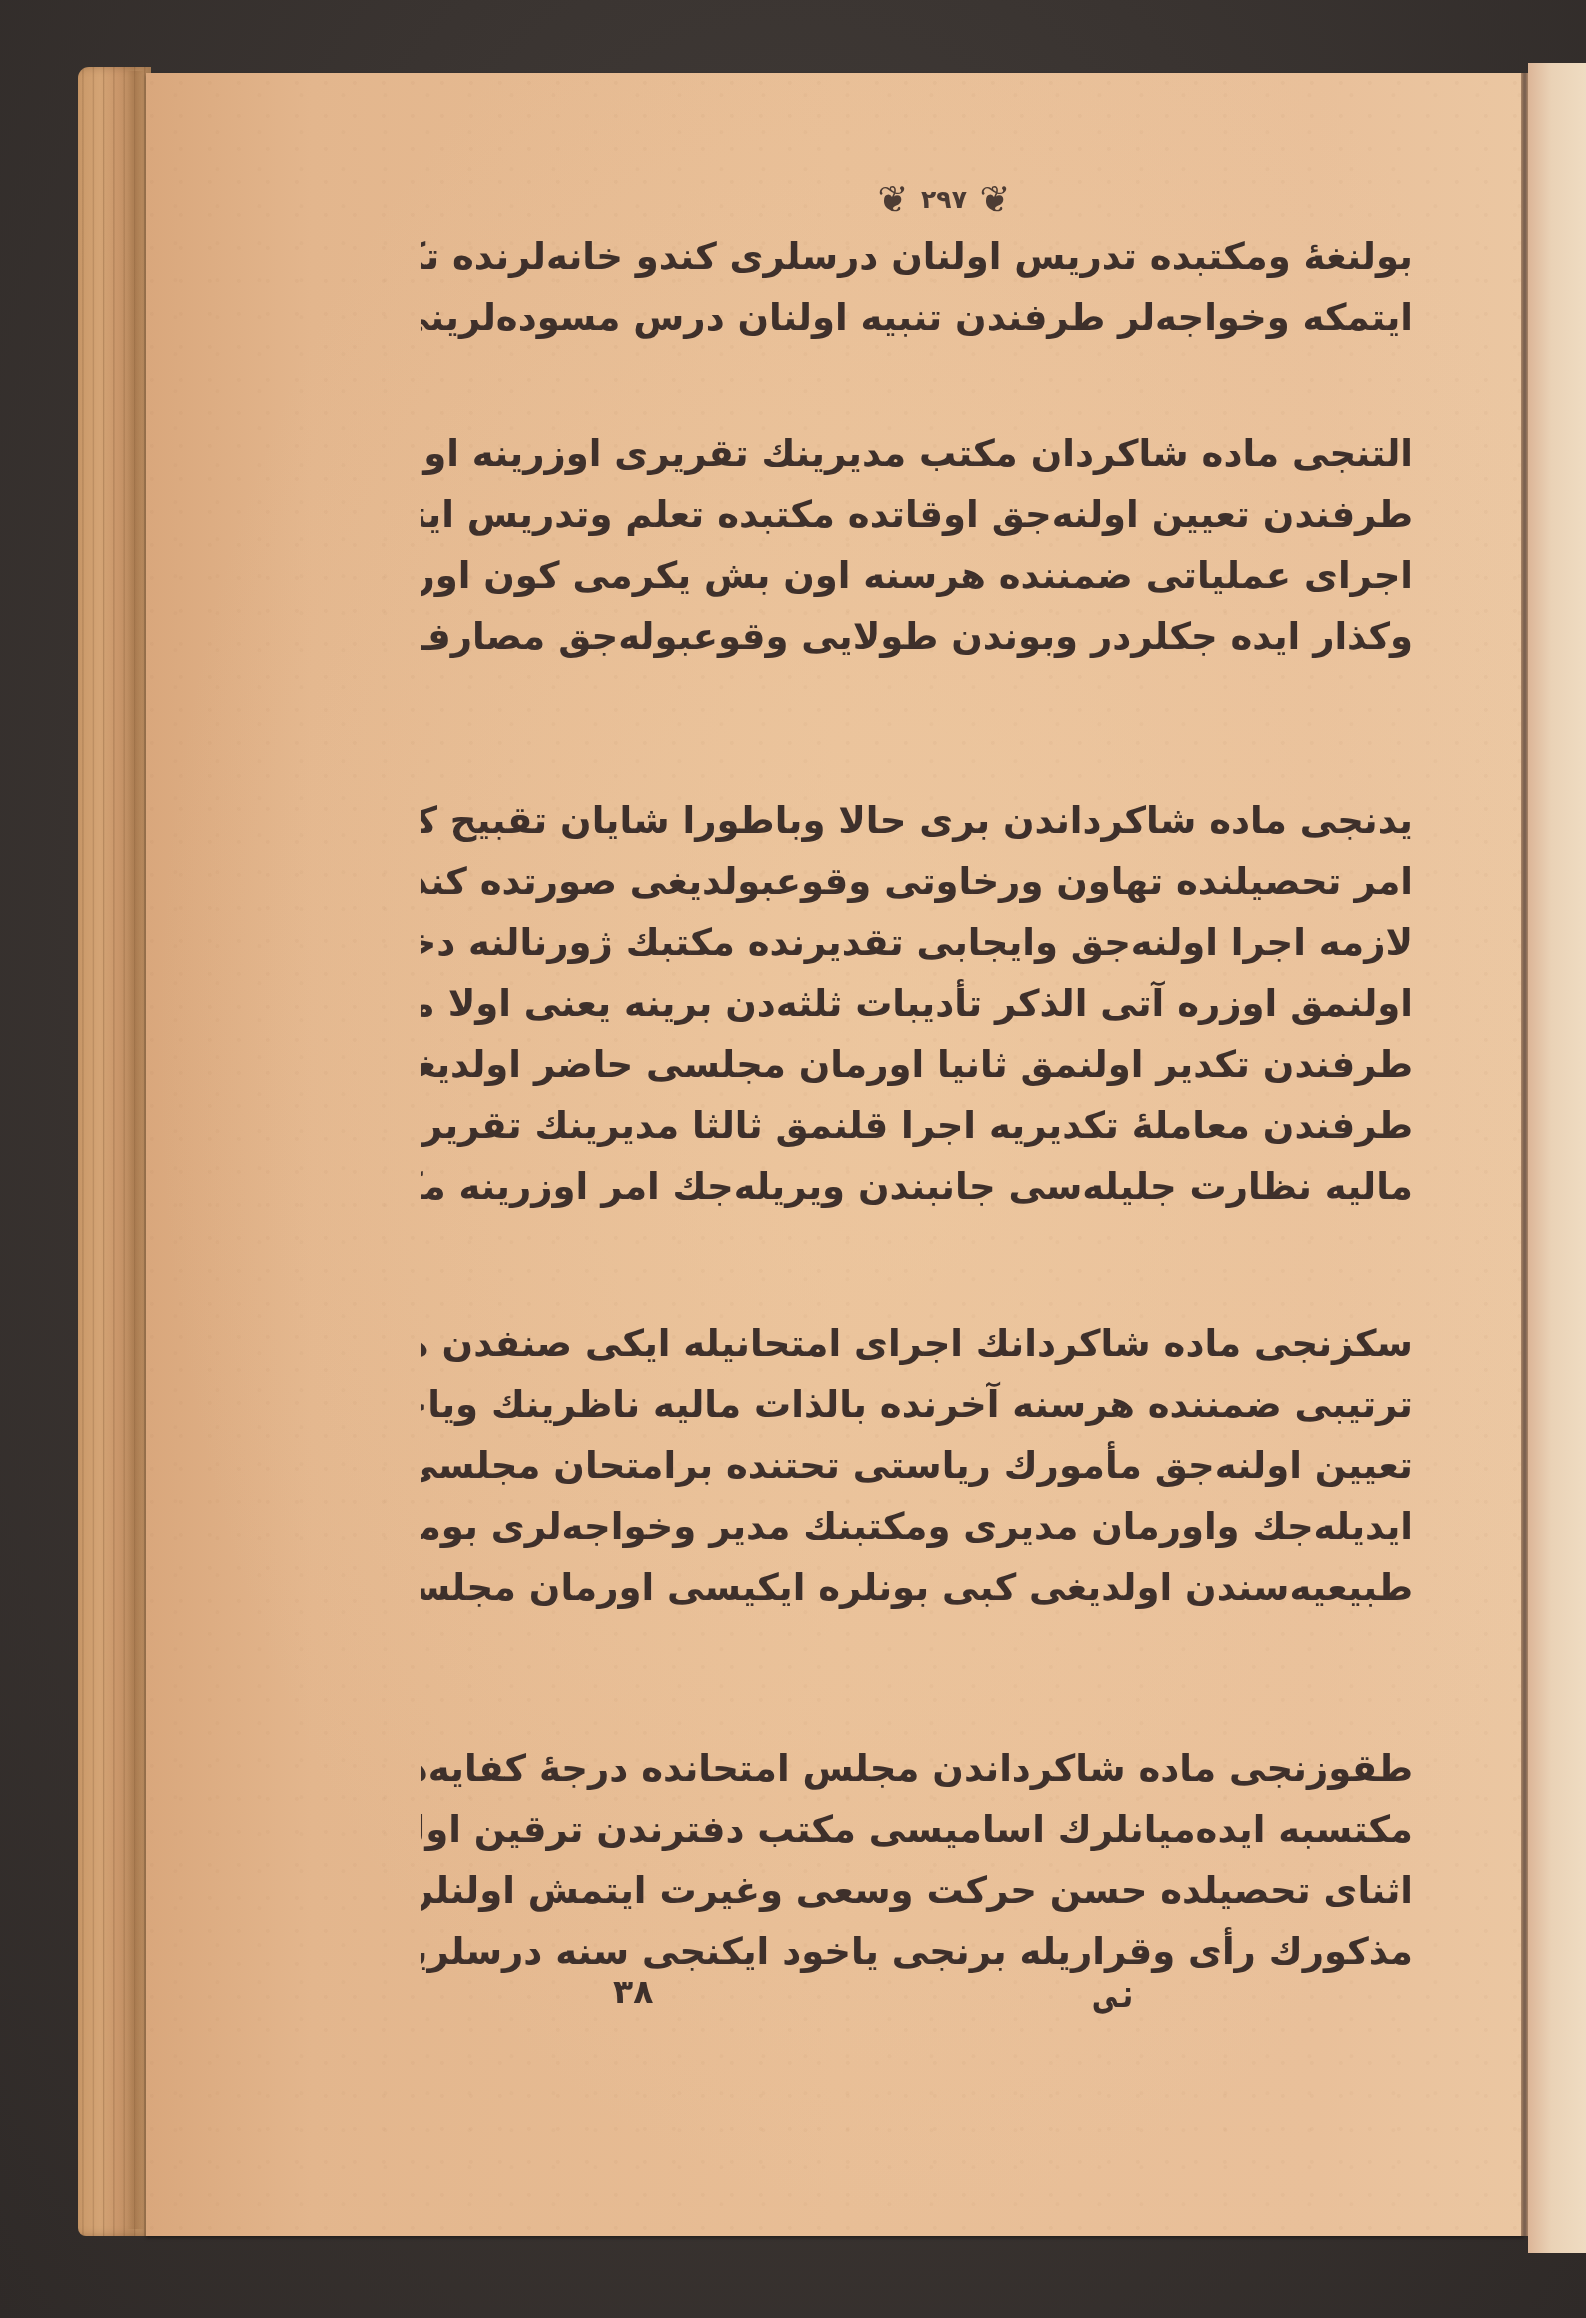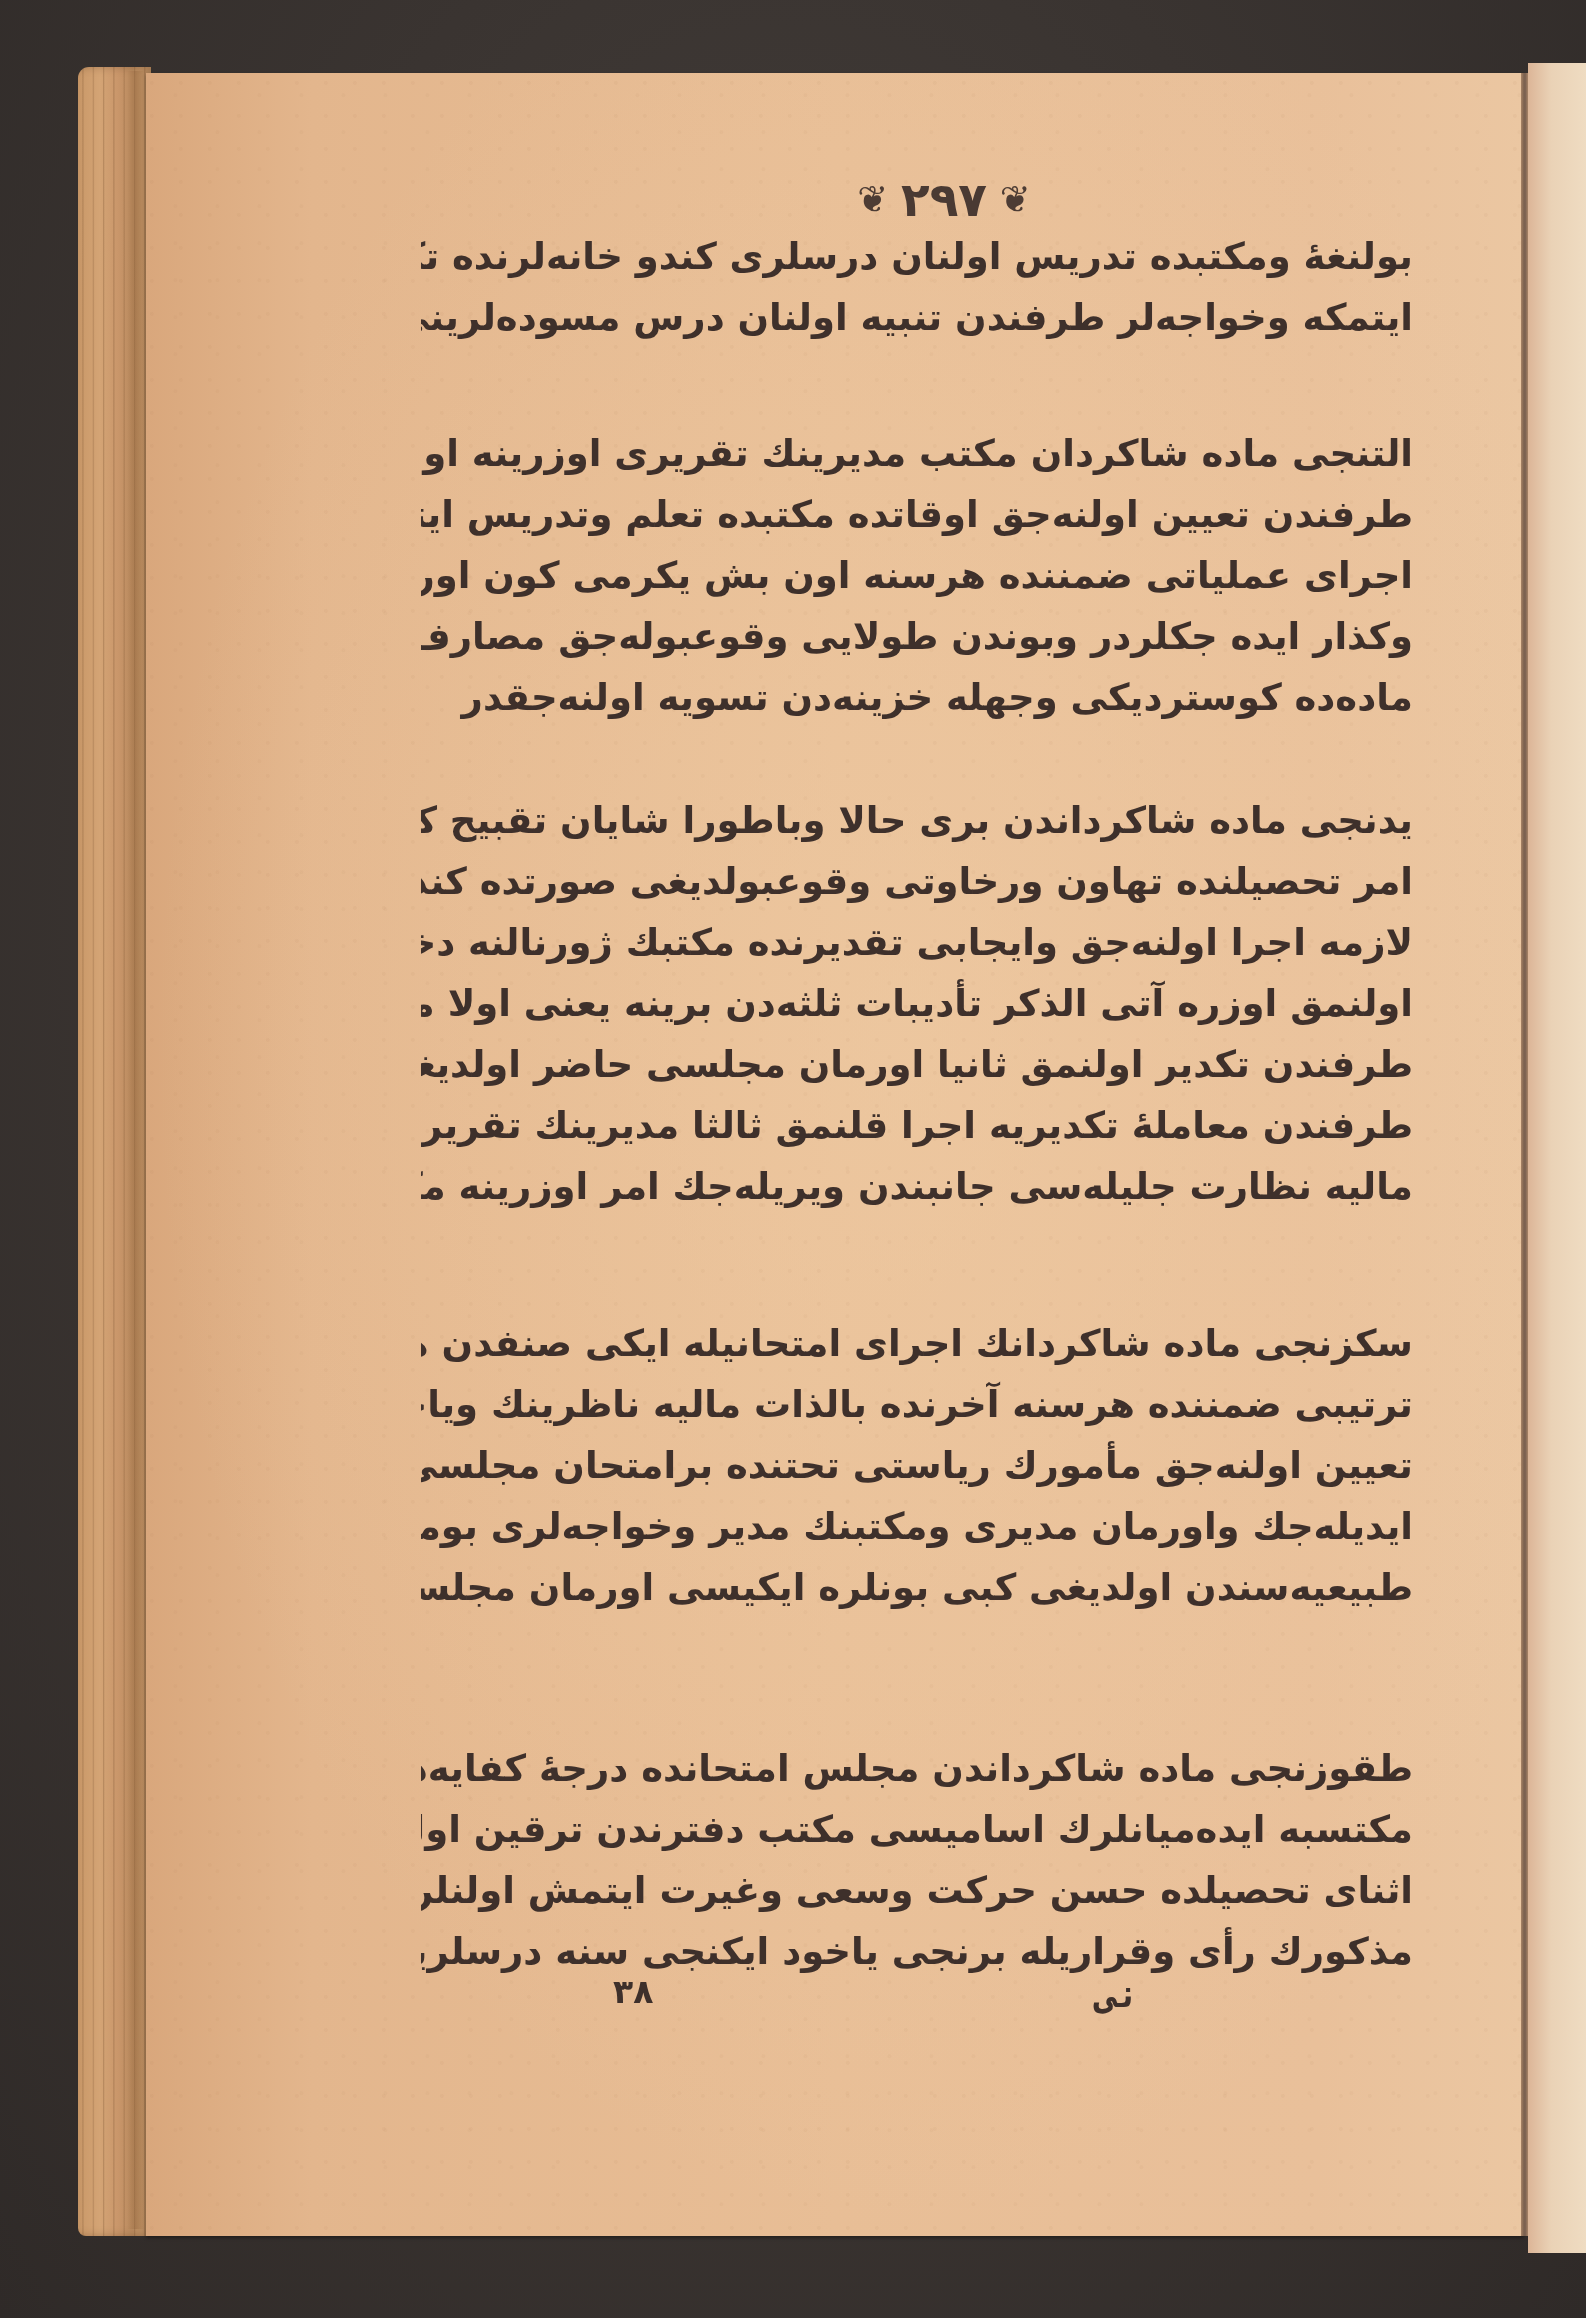--- a/index.html
+++ b/index.html
@@ -96,21 +96,21 @@
       gap: 12.7px;
       color: #4a3a33;
     }
     .ornament {
       font-size: 37px;
       line-height: 1;
       color: #4d3c34;
       font-family: "DejaVu Sans", sans-serif;
     }
     .page-number {
-      font-size: 47px;
+      font-size: 25px;
       font-weight: bold;
       font-family: "DejaVu Sans", sans-serif;
       letter-spacing: 1.6px;
     }
 
     
     .text-block {
       position: absolute;
       left: 421px;
       width: 992px;
@@ -184,21 +184,20 @@
 <div class="text-block" id="para-0">
   <span class="line">بولنغهٔ ومکتبده تدریس اولنان درسلری کندو خانه‌لرنده تکرار مطالعهٔ</span>
   <span class="line">ایتمکه وخواجه‌لر طرفندن تنبیه اولنان درس مسوده‌لرینی قلمه آلمغه مجبوردرلر</span>
 </div>
 
 <div class="text-block" id="para-1">
   <span class="line">التنجی ماده     شاکردان مکتب مدیرینك تقریری اوزرینه اورمان مدیرینی</span>
   <span class="line">طرفندن تعیین اولنه‌جق اوقاتده مکتبده تعلم وتدریس ایتدکاری قواعدك</span>
   <span class="line">اجرای عملیاتی ضمننده هرسنه اون بش یکرمی کون اورمانلرده کشت</span>
   <span class="line">وکذار ایده جکلردر وبوندن طولایی وقوعبوله‌جق مصارف اونجی</span>
-  <span class="line last">ماده‌ده کوستردیکی وجهله خزینه‌دن تسویه اولنه‌جقدر</span>
 </div>
 
 <div class="text-block" id="para-2">
   <span class="line">یدنجی ماده     شاکرداندن بری حالا وباطورا شایان تقبیح کورندیکی ویاخود</span>
   <span class="line">امر تحصیلنده تهاون ورخاوتی وقوعبولدیغی صورتده کندوسنه اخطارات</span>
   <span class="line">لازمه اجرا اولنه‌جق وایجابی تقدیرنده مکتبك ژورنالنه دخی قید وتسطیر</span>
   <span class="line">اولنمق اوزره آتی الذکر تأدیبات ثلثه‌دن برینه یعنی اولا مکتب مدیری</span>
   <span class="line">طرفندن تکدیر اولنمق ثانیا اورمان مجلسی حاضر اولدیغی حالده مدیریت</span>
   <span class="line">طرفندن معاملهٔ تکدیریه اجرا قلنمق ثالثا مدیرینك تقریری اوزرینه</span>
   <span class="line">مالیه نظارت جلیله‌سی جانبندن ویریله‌جك امر اوزرینه مکتبدن طرد</span>

